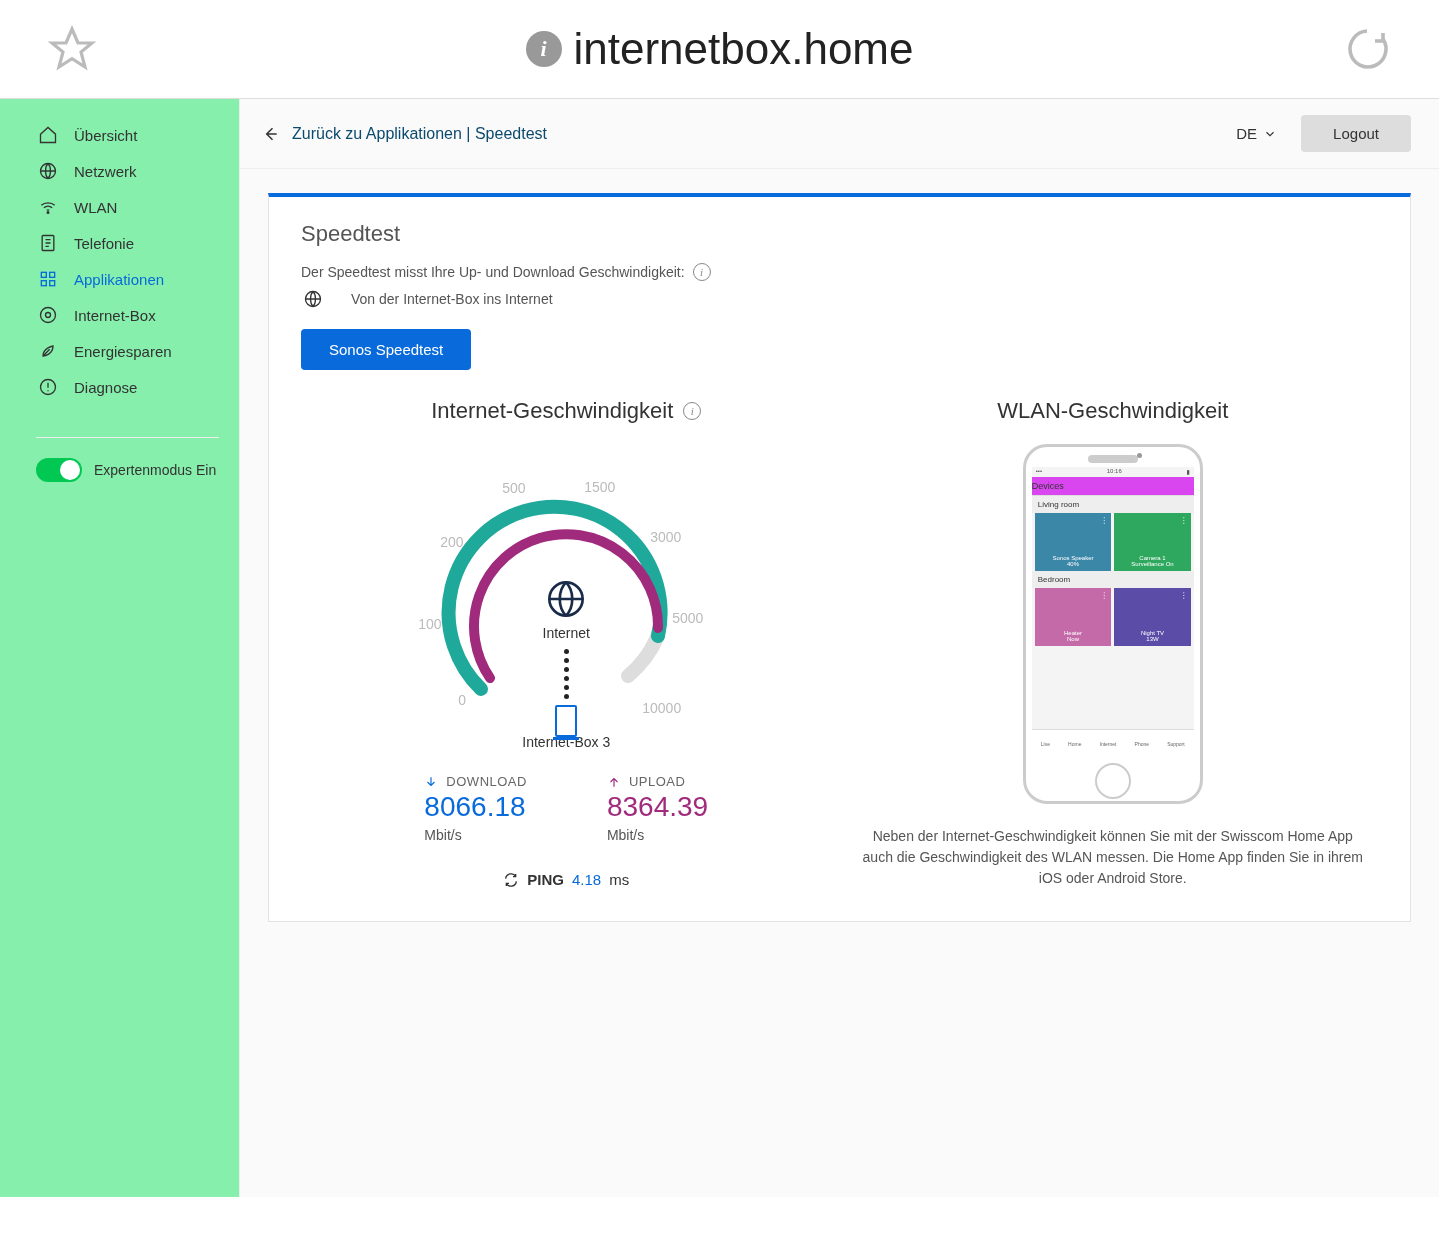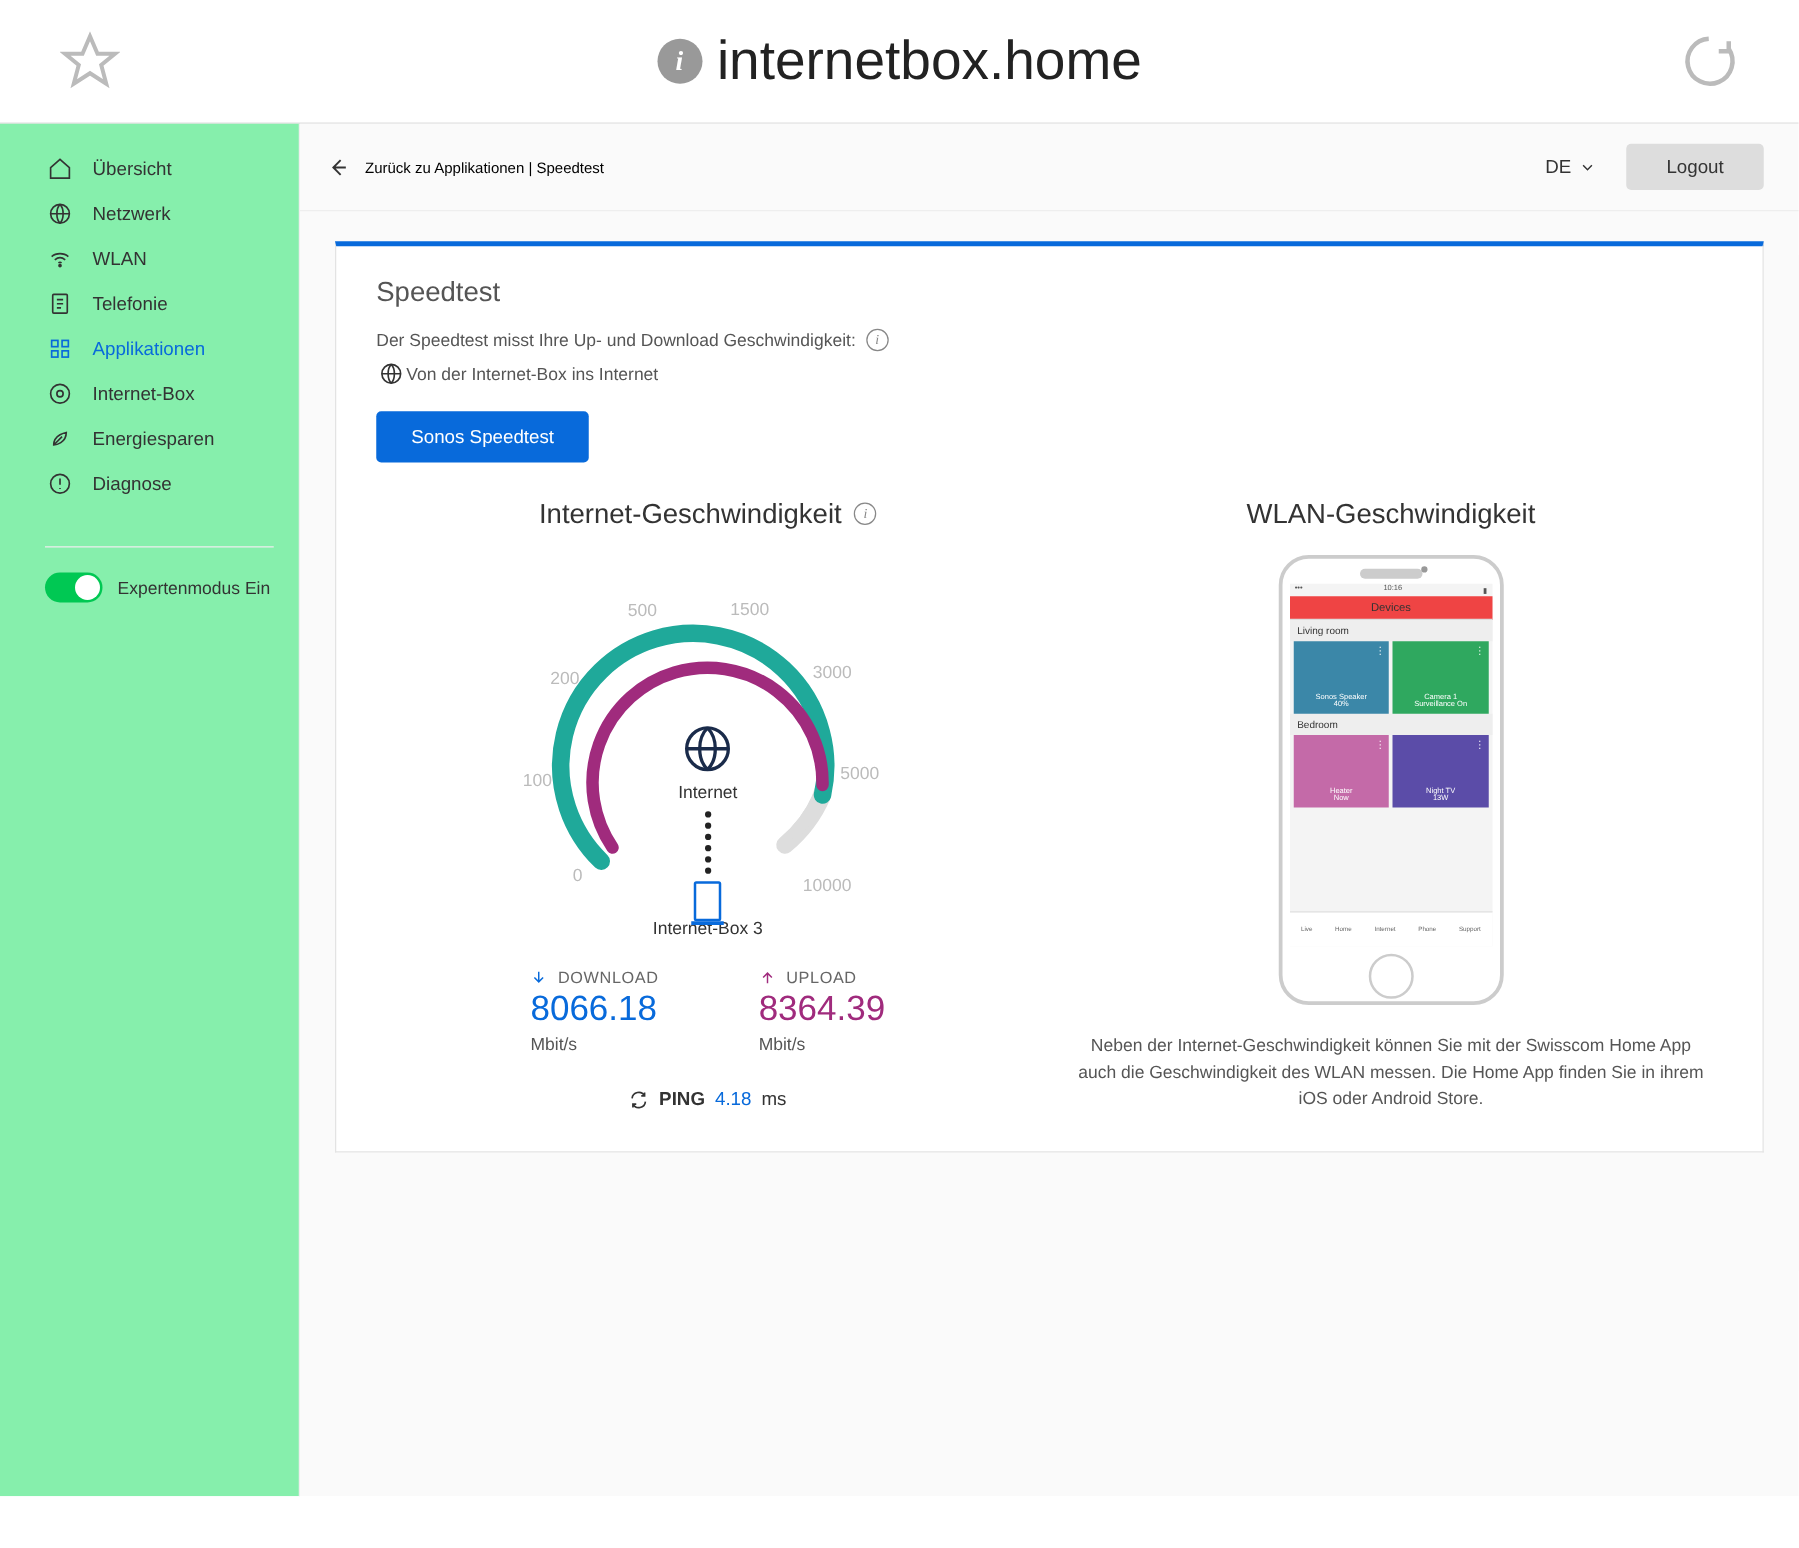--- a/index.html
+++ b/index.html
@@ -24,31 +24,31 @@
   .nav-item { display: flex; align-items: center; gap: 16px; padding: 8px 20px 8px 38px; cursor: pointer; color: #333; font-size: 15px; }
   .nav-item.active { color: #086adb; }
   .nav-icon { width: 20px; height: 20px; flex-shrink: 0; }
   .expert-toggle { display: flex; align-items: center; gap: 12px; margin: 32px 20px 0 36px; padding-top: 20px; border-top: 1px solid #eee; }
   .toggle { width: 46px; height: 24px; border-radius: 12px; background: #00c853; position: relative; cursor: pointer; }
   .toggle::after { content: ""; position: absolute; width: 20px; height: 20px; background: #fff; border-radius: 50%; top: 2px; left: 24px; }
   .toggle-label { font-size: 14px; color: #333; }
   
   
   .main-topbar { display: flex; align-items: center; justify-content: space-between; padding: 16px 28px 16px 20px; border-bottom: 1px solid #eee; }
-  .breadcrumb { display: flex; align-items: center; gap: 12px; font-size: 12px; color: #000000; }
+  .breadcrumb { display: flex; align-items: center; gap: 12px; font-size: 16px; color: #0c4a6e; }
   .back-arrow { width: 20px; height: 20px; }
   .topbar-right { display: flex; align-items: center; gap: 24px; }
   .lang { display: flex; align-items: center; gap: 6px; font-size: 15px; cursor: pointer; }
   .logout-btn { background: #ddd; border: none; padding: 10px 32px; border-radius: 4px; font-size: 15px; cursor: pointer; color: #333; }
   
   
   .card { margin: 24px 28px; background: #fff; border: 1px solid #e3e3e3; border-top: 4px solid #086adb; padding: 24px 32px 32px; }
   .card-title { font-size: 22px; font-weight: 400; color: #555; margin-bottom: 16px; }
   .card-desc { font-size: 14px; color: #555; display: flex; align-items: center; gap: 8px; margin-bottom: 8px; }
-  .desc-row { display: flex; align-items: center; gap: 2px; font-size: 14px; color: #555; margin-left: 2px; }
+  .desc-row { display: flex; align-items: center; gap: 28px; font-size: 14px; color: #555; margin-left: 2px; }
   .info-small { width: 18px; height: 18px; border: 1.5px solid #888; border-radius: 50%; display: inline-flex; align-items: center; justify-content: center; font-size: 11px; color: #888; font-style: italic; font-family: Georgia, serif; }
   .start-btn { margin-top: 20px; background: #086adb; color: #fff; border: none; padding: 12px 28px; border-radius: 4px; font-size: 15px; cursor: pointer; }
   
   
   .cols { display: flex; gap: 16px; margin-top: 28px; }
   .col { flex: 1; }
   .col-title { text-align: center; font-size: 22px; font-weight: 400; color: #333; display: flex; align-items: center; justify-content: center; gap: 10px; margin-bottom: 20px; }
   
   
   .gauge-wrap { position: relative; width: 320px; height: 280px; margin: 0 auto; }
@@ -82,21 +82,21 @@
   .ping-row { display: flex; align-items: center; justify-content: center; gap: 8px; margin-top: 28px; font-size: 15px; }
   .ping-label { font-weight: 600; }
   .ping-val { color: #086adb; }
   
   
   .phone { width: 180px; height: 360px; border: 3px solid #ccc; border-radius: 24px; margin: 0 auto; background: #fff; position: relative; overflow: hidden; }
   .phone-notch { width: 50px; height: 8px; background: #ccc; border-radius: 4px; margin: 8px auto 4px; }
   .phone-dot-top { width: 5px; height: 5px; border-radius: 50%; background: #999; position: absolute; top: 6px; left: 50%; transform: translateX(24px); }
   .phone-screen { margin: 4px 6px; height: 290px; background: #f4f4f4; display: flex; flex-direction: column; font-size: 8px; }
   .phone-status { height: 10px; display: flex; justify-content: space-between; padding: 1px 4px; color: #555; font-size: 6px; }
-  .phone-title { text-align: center; padding: 4px 0; font-size: 9px; color: #333; border-bottom: 1px solid #ddd; background:#ef4444; }
+  .phone-title { text-align: left; padding: 4px 0; font-size: 9px; color: #333; border-bottom: 1px solid #ddd; background:#d946ef; }
   .phone-section { padding: 4px 6px; font-size: 8px; color: #333; background:#eee; }
   .tiles { display: flex; gap: 3px; padding: 0 3px; }
   .tile { flex: 1; height: 58px; display: flex; flex-direction: column; align-items: center; justify-content: flex-end; color: #fff; font-size: 6px; padding: 4px; position: relative; }
   .tile .dots3 { position: absolute; top: 3px; right: 4px; color: rgba(255,255,255,0.9); letter-spacing: -1px; font-size:8px;}
   .tile-a { background: #3b87a8; }
   .tile-b { background: #2fa85f; }
   .tile-c { background: #c46aa8; }
   .tile-d { background: #5b4ca8; }
   .phone-tabbar { height: 28px; border-top: 1px solid #ddd; display: flex; justify-content: space-around; align-items: center; font-size: 5px; color: #666; background:#fff; margin-top:auto;}
   .phone-home { width: 36px; height: 36px; border: 2px solid #ccc; border-radius: 50%; margin: 6px auto 0; }

